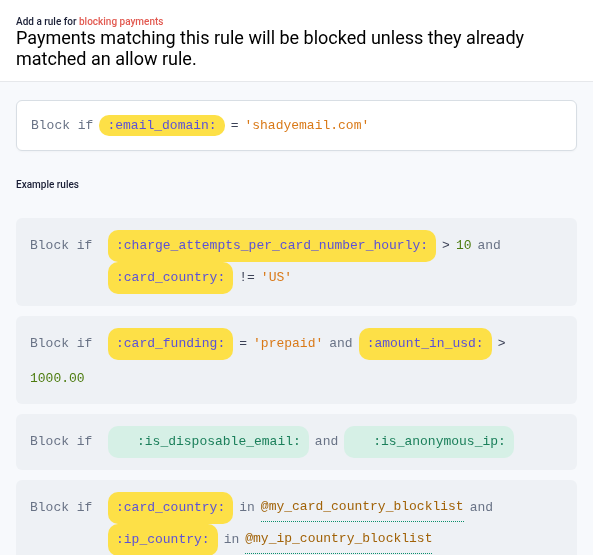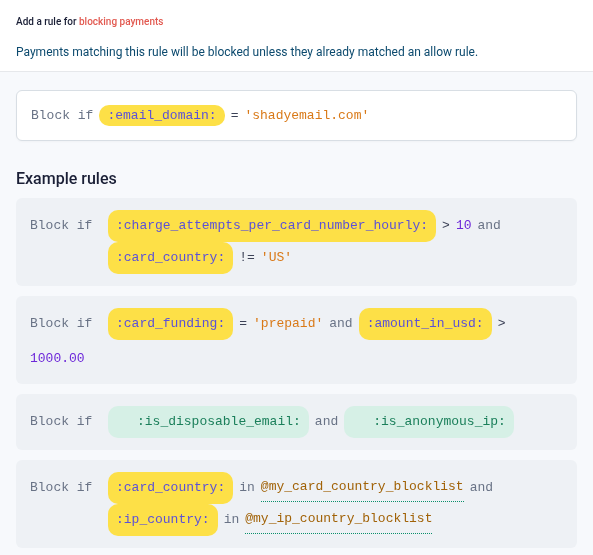--- a/index.html
+++ b/index.html
@@ -17,23 +17,23 @@
   }
   .title {
     font-size: 10px;
     font-weight: 500;
     color: #1a1f36;
   }
   .title-accent {
     color: #e25950;
   }
   .subtitle {
-    margin-top: 18px;
-    font-size: 12px;
-    color: #0c4a6e;
+    margin-top: 0;
+    font-size: 18px;
+    color: #000000;
   }
   .body-area {
     background: #f7f9fc;
     padding: 18px 16px 20px 16px;
     border-top: 1px solid #e6e8eb;
     border-bottom: 1px solid #e6e8eb;
   }
   .rule-input {
     background: #fff;
     border: 1px solid #d8dee4;
@@ -63,31 +63,31 @@
     background: #fde047;
     color: #5b51d8;
   }
   .pill-bool {
     background: #d6f0e6;
     color: #1a7f5a;
     padding-left: 29px;
   }
   .op { color: #3c4257; }
   .str { color: #d97917; text-align: center; }
-  .num { color: #6d28d9; }
+  .num { color: #4d7c0f; }
   .ref {
     color: #a16207;
     border-bottom: 1px dotted #0a8f6b;
     padding-bottom: 1px;
   }
   .section-heading {
-    font-size: 16px;
+    font-size: 10px;
     font-weight: 500;
     color: #1a1f36;
-    margin: 28px 0 10px 0;
+    margin: 28px 0 28px 0;
   }
   .example-card {
     background: #eef1f5;
     border-radius: 6px;
     padding: 12px 14px;
     margin-bottom: 10px;
   }
   .example-line {
     display: flex;
     align-items: center;

